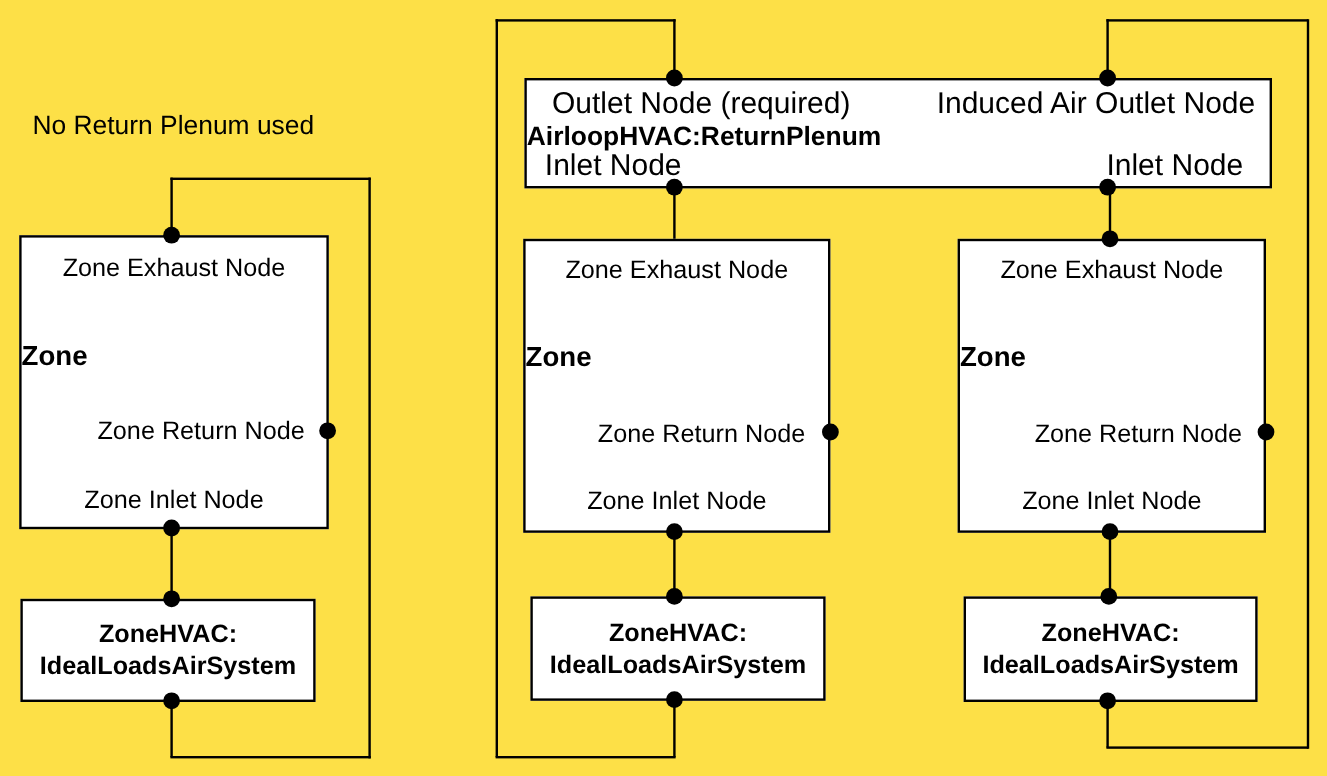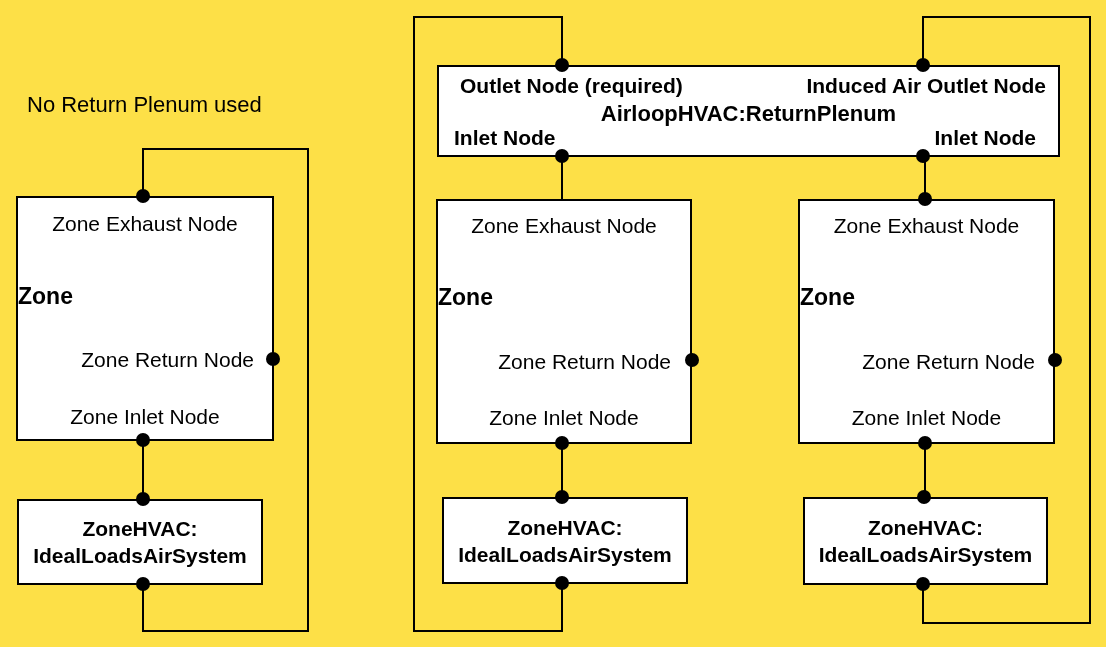--- a/index.html
+++ b/index.html
@@ -67,30 +67,29 @@
     flex-direction: column;
     justify-content: center;
     align-items: center;
     font-weight: bold;
     font-size: 21px;
     line-height: 27px;
     text-align: center;
   }
   .plabel {
     position: absolute;
-    font-size: 21px;
+    font-size: 25px;
     line-height: 26px;
     white-space: nowrap;
-    font-weight: bold;
   }
   .ptitle {
     position: absolute;
     left: 0;
     width: 100%;
-    text-align: center;
+    text-align: left;
     font-size: 22px;
     line-height: 26px;
     font-weight: bold;
   }
 </style>
 </head>
 <body>
 
 <div class="canvas">
 

